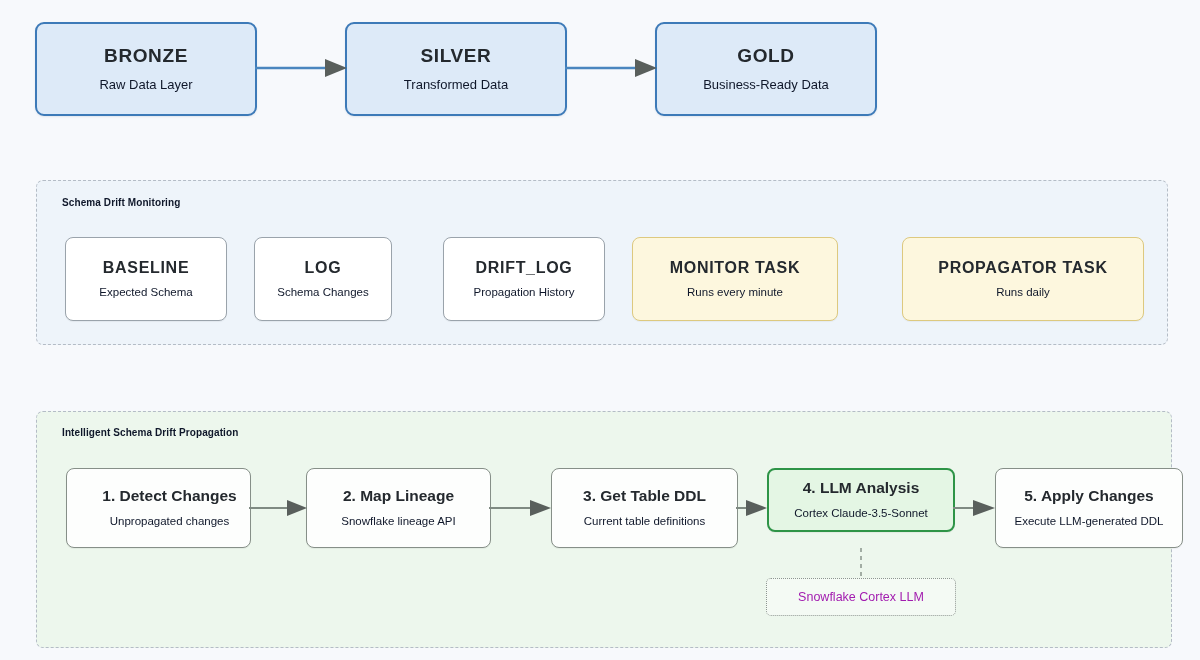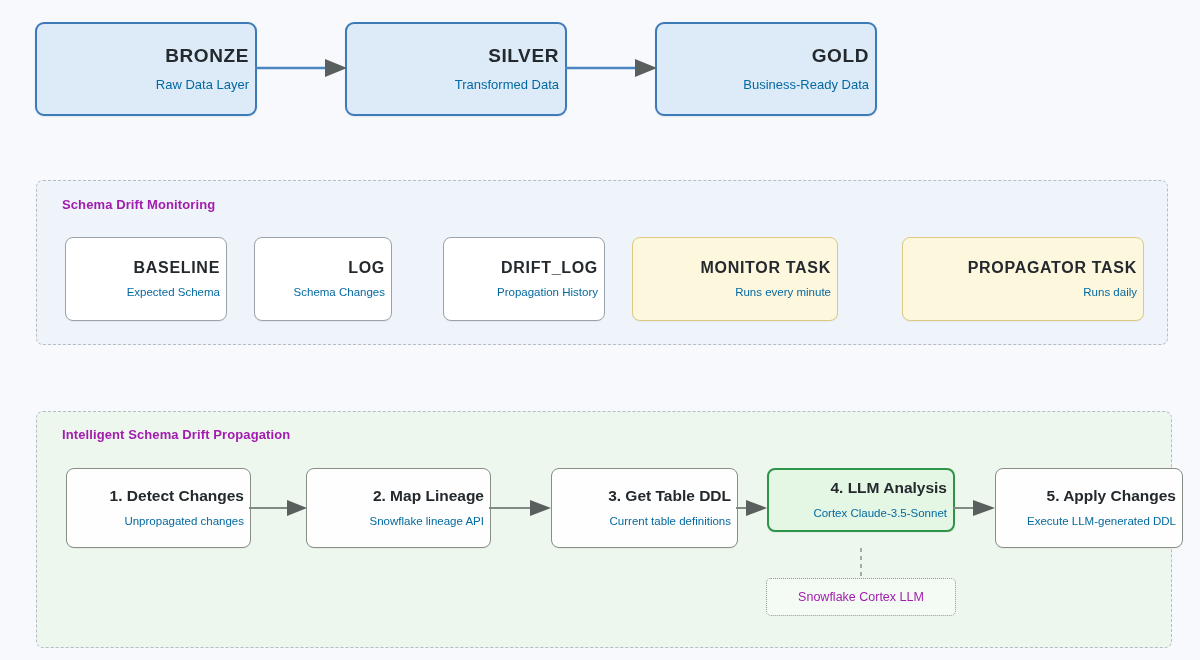--- a/index.html
+++ b/index.html
@@ -22,33 +22,33 @@
     width: 1200px;
     height: 660px;
   }
 
   
   .node {
     position: absolute;
     box-sizing: border-box;
     display: flex;
     flex-direction: column;
-    align-items: flex-end;
+    align-items: center;
     justify-content: center;
     border-radius: 8px;
     text-align: center;
     padding: 4px 6px;
   }
   .node .ttl {
     font-weight: bold;
     color: #24292e;
     line-height: 1.2;
   }
   .node .sub {
-    color: #0369a1;
+    color: #0f172a;
     line-height: 1.2;
     margin-top: 9px;
   }
 
   
   .layer {
     background: #ddeaf8;
     border: 2px solid #3d7ab8;
     border-radius: 9px;
     box-shadow: 0 1px 2px rgba(40,70,110,.10);
@@ -60,23 +60,23 @@
   .group {
     position: absolute;
     box-sizing: border-box;
     border: 1.6px dashed #b4bcc6;
     border-radius: 7px;
   }
   .group.blue  { background: #eef4fa; }
   .group.green { background: #edf7ed; }
   .group-title {
     position: absolute;
-    font-size: 13px;
+    font-size: 10px;
     font-weight: bold;
-    color: #a21caf;
+    color: #0f172a;
     letter-spacing: .1px;
     white-space: nowrap;
   }
 
   
   .obj {
     background: #ffffff;
     border: 1.4px solid #9aa3ab;
     border-radius: 8px;
     box-shadow: 0 1px 1px rgba(0,0,0,.05);

